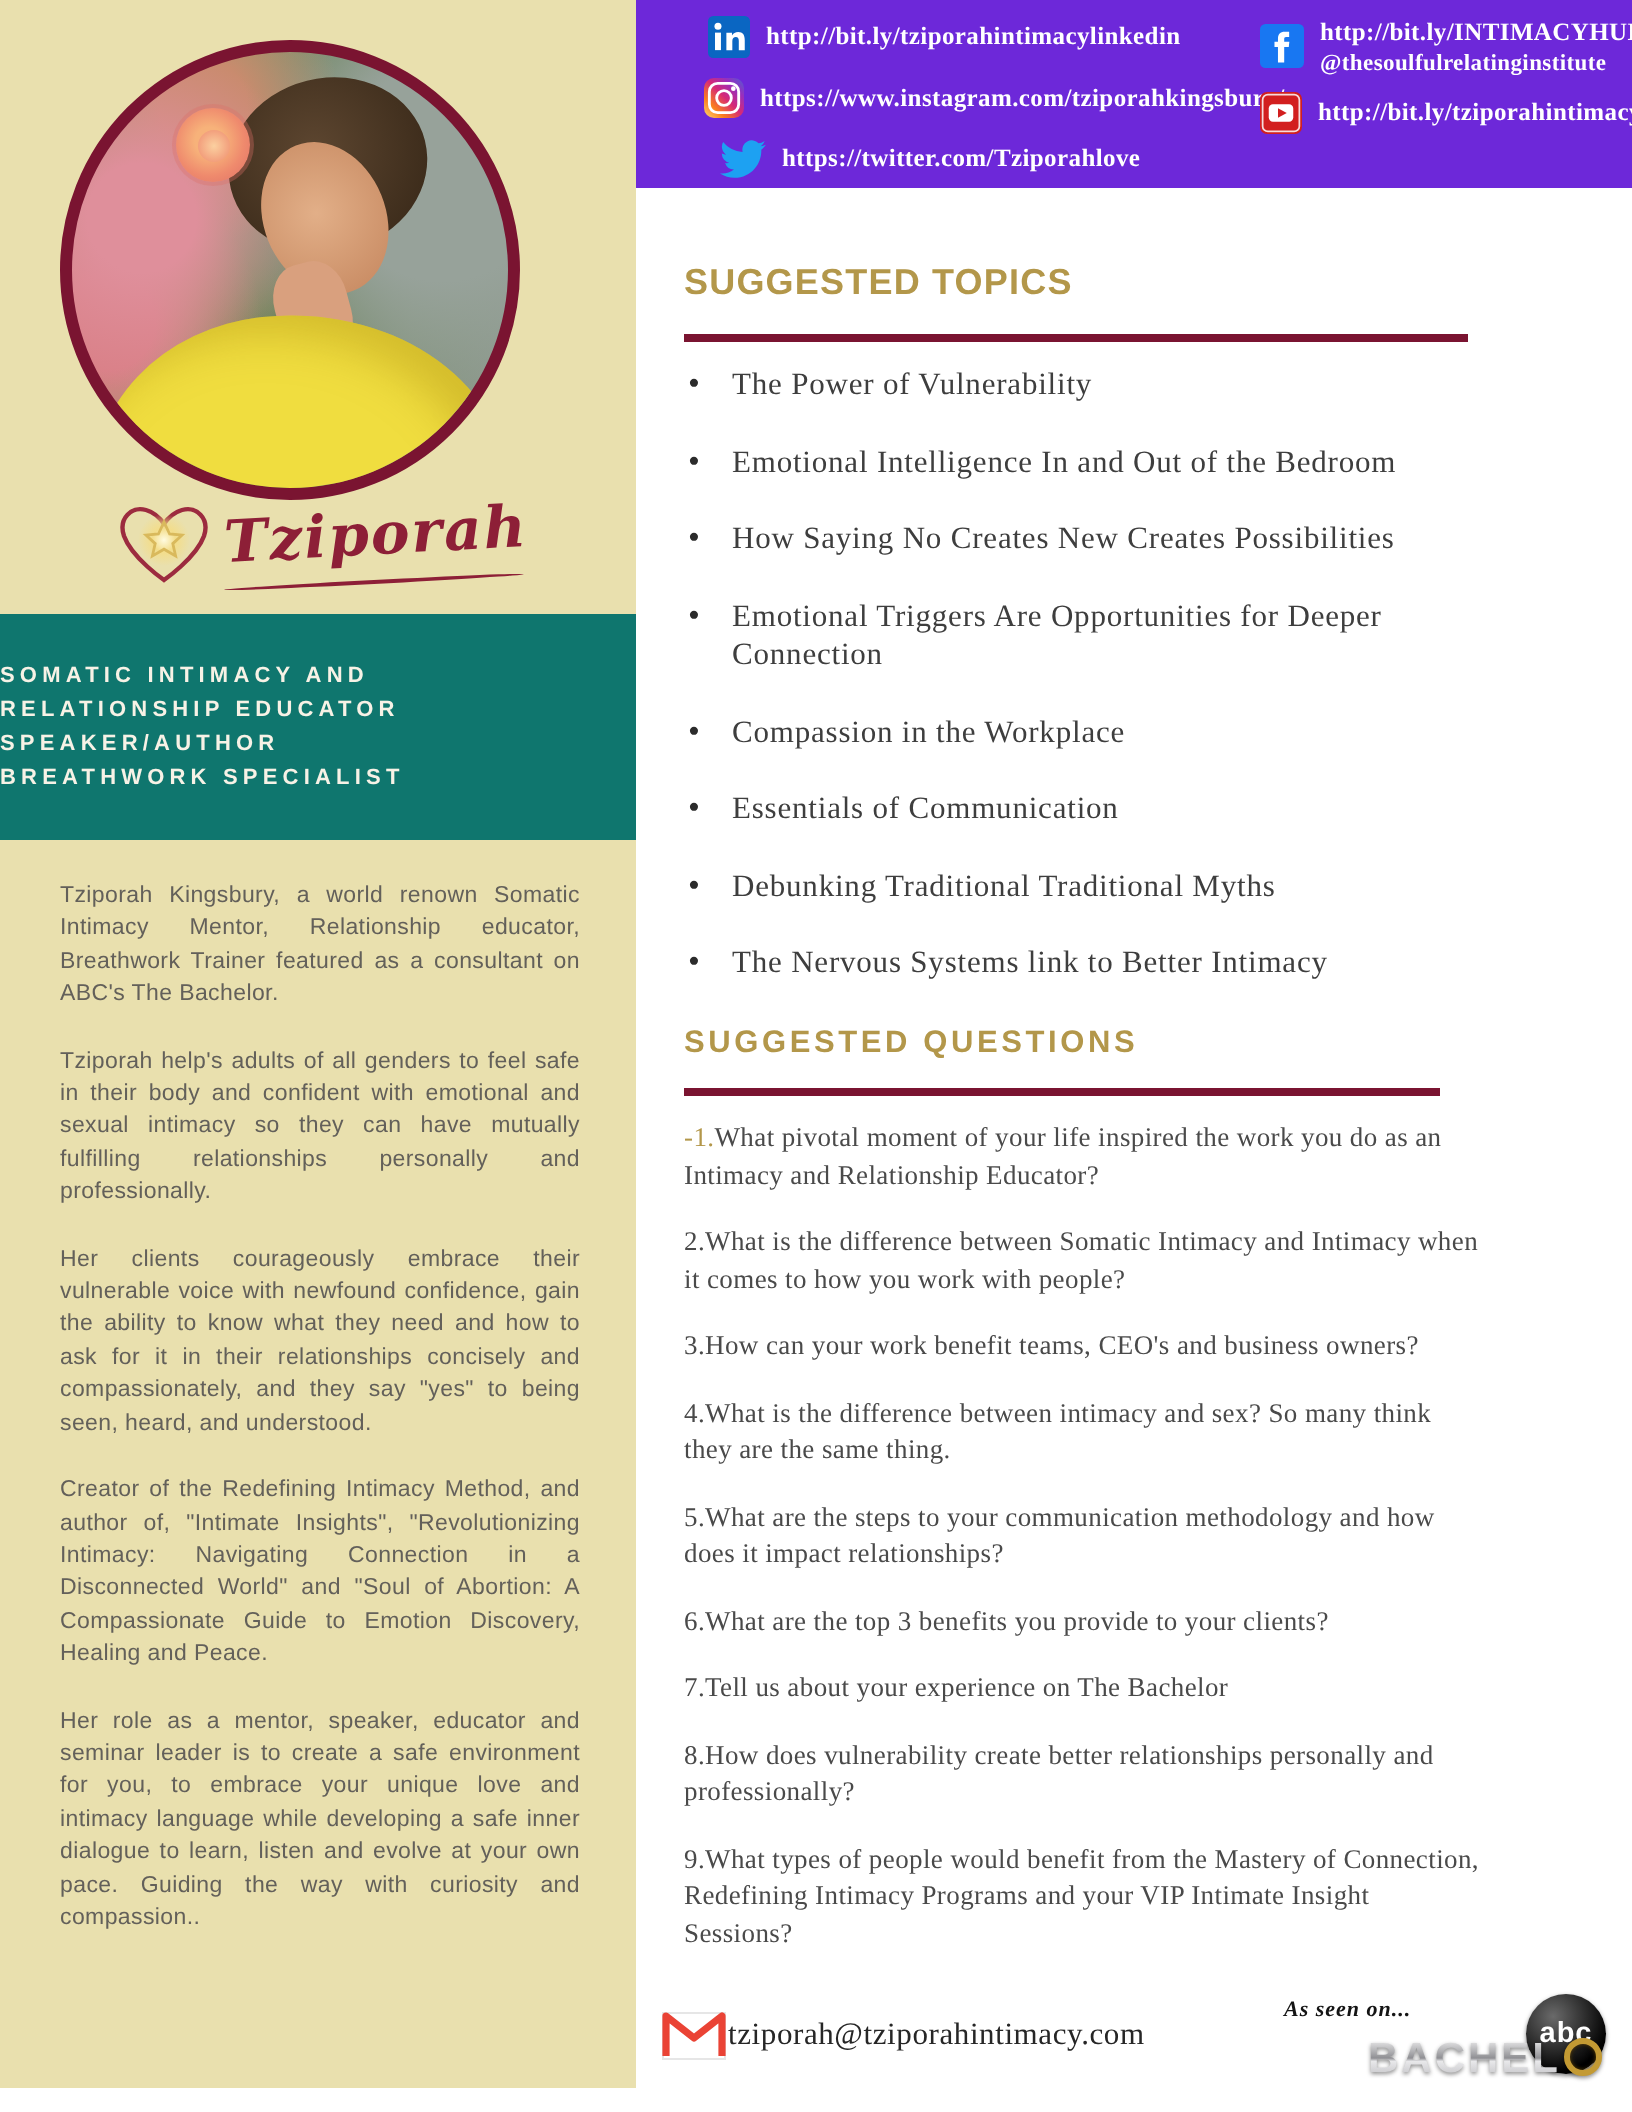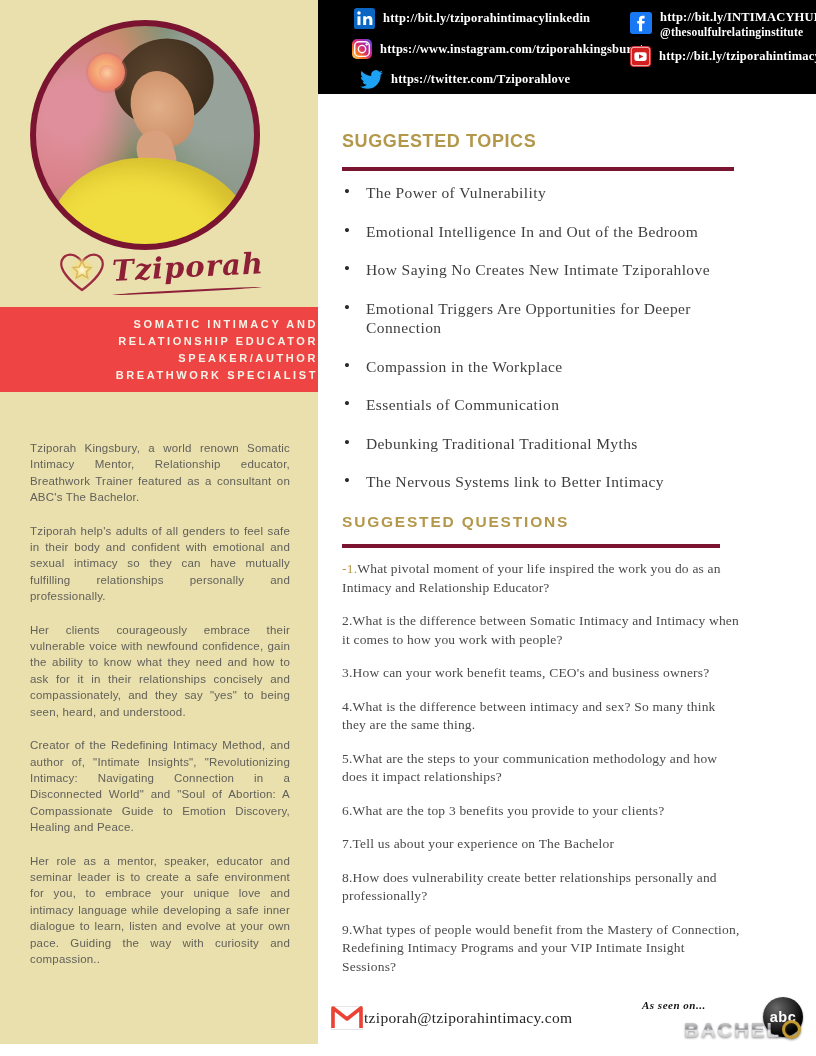--- a/index.html
+++ b/index.html
@@ -35,31 +35,31 @@
              border-radius:50%; background:radial-gradient(circle at 50% 50%, #fbd0a0, #ef8a6d); }
 
   .logo-row { position:absolute; left:58px; top:246px; width:210px; height:56px; }
   .logo-heart { position:absolute; left:0; top:2px; }
   .logo-script { position:absolute; left:54px; top:4px; font-family:"DejaVu Serif", serif;
              font-style:italic; font-weight:bold; font-size:29px; color:#8d1f37;
              letter-spacing:1px; transform:rotate(-3deg); }
   .logo-underline { position:absolute; left:54px; top:44px; width:150px; height:2px;
              background:#8d1f37; border-radius:50%; transform:rotate(-3deg); }
 
-  .title-band { position:absolute; left:0; top:307px; width:318px; height:85px; background:#ef4444;
-             display:flex; flex-direction:column; justify-content:center; align-items:flex-end; }
+  .title-band { position:absolute; left:0; top:307px; width:318px; height:113px; background:#0f766e;
+             display:flex; flex-direction:column; justify-content:center; align-items:flex-start; }
   .title-band div { color:#f7f2e6; font-size:11px; font-weight:bold; letter-spacing:2.6px;
              line-height:17px; text-align:center; }
 
   .bio { position:absolute; left:30px; top:440px; width:260px; }
   .bio p { margin:0 0 17px 0; color:#63605a; font-size:11.5px; line-height:16.4px;
            letter-spacing:.2px; text-align:justify; }
 
   
-  .top-band { position:absolute; left:318px; top:0; width:498px; height:94px; background:#000000; }
+  .top-band { position:absolute; left:318px; top:0; width:498px; height:94px; background:#6d28d9; }
   .soc-row { position:absolute; display:flex; align-items:center; gap:8px; }
   .soc-row .url { color:#ffffff; font-family:"Liberation Serif", serif; font-weight:bold;
                   font-size:12.5px; letter-spacing:.2px; text-decoration:none; }
   .soc-row .url2 { display:block; font-size:11.5px; margin-top:1px; }
   .r-li { left:36px; top:8px; }
   .r-ig { left:34px; top:39px; }
   .r-tw { left:42px; top:68px; }
   .r-fb { left:312px; top:7px; }
   .r-yt { left:312px; top:46px; }
 
@@ -211,21 +211,21 @@
       <a class="url" href="#">http://bit.ly/tziporahintimacy</a>
     </div>
   </div>
 
   <h2 class="h-gold h-topics">SUGGESTED TOPICS</h2>
   <div class="rule rule-topics"></div>
 
   <ul class="topics">
     <li>The Power of Vulnerability</li>
     <li>Emotional Intelligence In and Out of the Bedroom</li>
-    <li>How Saying No Creates New Intimate Tziporahlove</li>
+    <li>How Saying No Creates New Creates Possibilities</li>
     <li>Emotional Triggers Are Opportunities for Deeper Connection</li>
     <li>Compassion in the Workplace</li>
     <li>Essentials of Communication</li>
     <li>Debunking Traditional Traditional Myths</li>
     <li>The Nervous Systems link to Better Intimacy</li>
   </ul>
 
   <h2 class="h-gold h-questions">SUGGESTED QUESTIONS</h2>
   <div class="rule rule-questions"></div>
 

